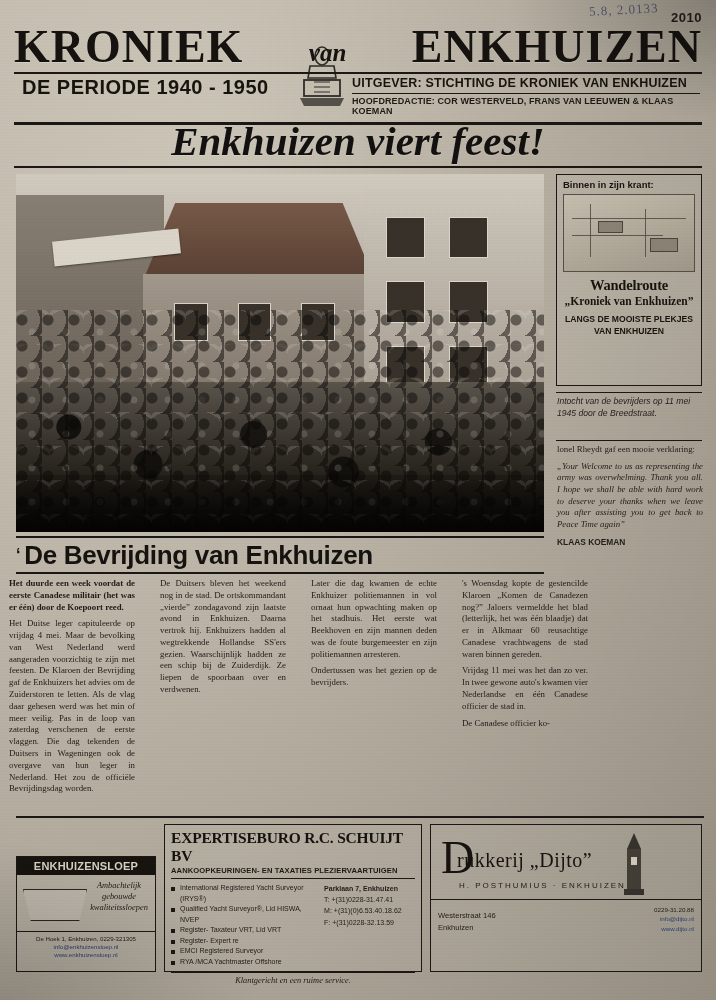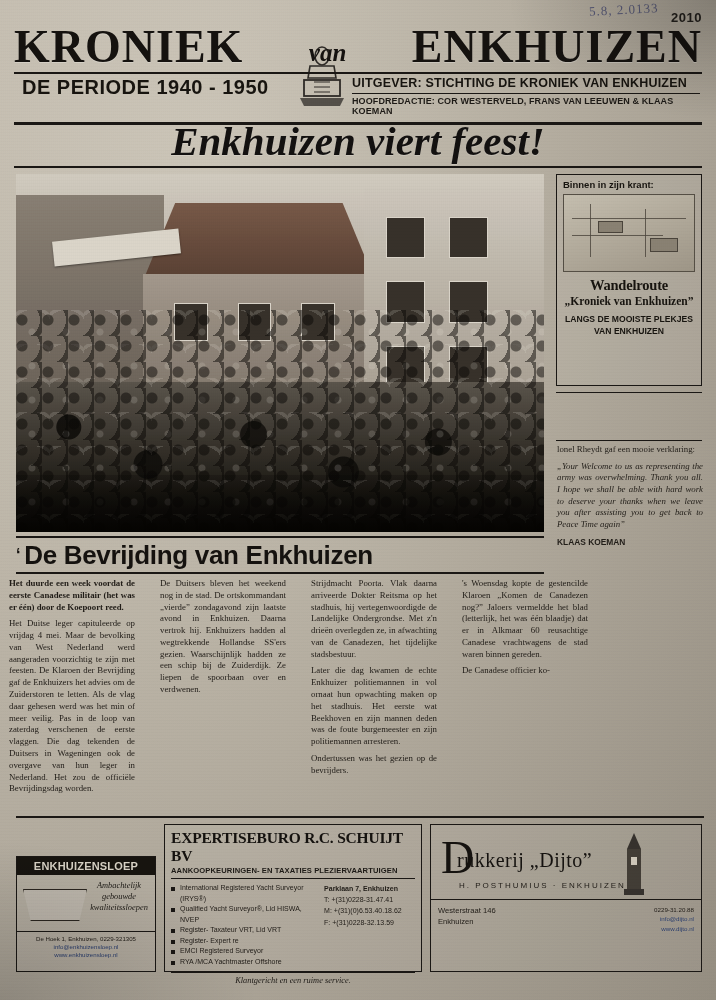--- a/index.html
+++ b/index.html
@@ -291,21 +291,21 @@
     position:absolute;left:10px;top:10px;font-family:"Liberation Serif", serif;
     font-size:46px;line-height:46px;color:#15120f;
   }
   .ad3 .sub{
     position:absolute;left:28px;top:56px;
     font-family:"Liberation Sans", sans-serif;font-size:8px;letter-spacing:2px;color:#201c17;
   }
   .ad3 .tower{
     position:absolute;right:54px;top:6px;width:26px;height:66px;
   }
-  .ad3 .bottom{display:flex;justify-content:space-between;padding:5px 7px;}
+  .ad3 .bottom{display:flex;justify-content:space-between;padding:5px 7px;align-items:flex-end;}
   .ad3 .addr{font-family:"Liberation Sans", sans-serif;font-size:7.6px;line-height:1.5;color:#201c17;}
   .ad3 .cont{font-family:"Liberation Sans", sans-serif;font-size:6.2px;line-height:1.5;color:#2c3f6e;text-align:right;}
   .ad3 .cont .n{color:#201c17;}
 </style>
 </head>
 <body>
 
 <div class="paper">
 
   <div class="scribble">5.8, 2.0133</div>
@@ -371,20 +371,21 @@
       <div class="mm-line" style="left:20%;top:12%;width:1px;height:70%;"></div>
       <div class="mm-line" style="left:62%;top:18%;width:1px;height:64%;"></div>
       <div class="mm-blob" style="left:26%;top:34%;width:18%;height:14%;"></div>
       <div class="mm-blob" style="left:66%;top:56%;width:20%;height:16%;"></div>
     </div>
     <div class="sidebox-h1">Wandelroute</div>
     <div class="sidebox-h2">„Kroniek van Enkhuizen”</div>
     <div class="sidebox-h3">LANGS DE MOOISTE PLEKJES VAN ENKHUIZEN</div>
   </div>
   <div class="rule-side"></div>
+  <div class="side-caption">Intocht van de bevrijders op 11 mei 1945 door de Breedstraat.</div>
   <div class="rule-side2"></div>
 
   <div class="rcol">
     <p>lonel Rheydt gaf een mooie verklaring:</p>
     <p class="it">„Your Welcome to us as representing the army was overwhelming. Thank you all. I hope we shall be able with hard work to deserve your thanks when we leave you after assisting you to get back to Peace Time again”</p>
     <div class="sig">KLAAS KOEMAN</div>
   </div>
 
   <div class="rule-sec"></div>
   <div class="sec-title">
@@ -395,26 +396,26 @@
 
   <div class="cols">
     <div class="col">
       <p class="lead">Het duurde een week voordat de eerste Canadese militair (het was er één) door de Koepoort reed.</p>
       <p>Het Duitse leger capituleerde op vrijdag 4 mei. Maar de bevolking van West Nederland werd aangeraden voorzichtig te zijn met feesten. De Klaroen der Bevrijding gaf de Enkhuizers het advies om de Zuiderstoren te letten. Als de vlag daar gehesen werd was het min of meer veilig. Pas in de loop van zaterdag verschenen de eerste vlaggen. Die dag tekenden de Duitsers in Wageningen ook de overgave van hun leger in Nederland. Het zou de officiële Bevrijdingsdag worden.</p>
     </div>
     <div class="col">
       <p>De Duitsers bleven het weekend nog in de stad. De ortskommandant „vierde” zondagavond zijn laatste avond in Enkhuizen. Daarna vertrok hij. Enkhuizers hadden al wegtrekkende Hollandse SS'ers gezien. Waarschijnlijk hadden ze een schip bij de Zuiderdijk. Ze liepen de spoorbaan over en verdwenen.</p>
     </div>
     <div class="col">
-      <p>Strijdmacht Poorta. Vlak daarna arriveerde Dokter Reitsma op het stadhuis, hij vertegenwoordigde de Landelijke Ondergrondse. Met z'n drieën overlegden ze, in afwachting van de Canadezen, het tijdelijke stadsbestuur.</p>
       <p>Later die dag kwamen de echte Enkhuizer politiemannen in vol ornaat hun opwachting maken op het stadhuis. Het eerste wat Beekhoven en zijn mannen deden was de foute burgemeester en zijn politiemannen arresteren.</p>
       <p>Ondertussen was het gezien op de bevrijders.</p>
     </div>
     <div class="col">
       <p>'s Woensdag kopte de gestencilde Klaroen „Komen de Canadezen nog?” Jaloers vermeldde het blad (letterlijk, het was één blaadje) dat er in Alkmaar 60 reusachtige Canadese vrachtwagens de stad waren binnen gereden.</p>
+      <p>Vrijdag 11 mei was het dan zo ver. In twee gewone auto's kwamen vier Nederlandse en één Canadese officier de stad in.</p>
       <p>De Canadese officier ko-</p>
     </div>
   </div>
 
   <div class="rule-ads"></div>
 
   <div class="ad ad1">
     <div class="logo">ENKHUIZENSLOEP</div>
     <div class="boat">
       <div class="boat-shape"></div>

